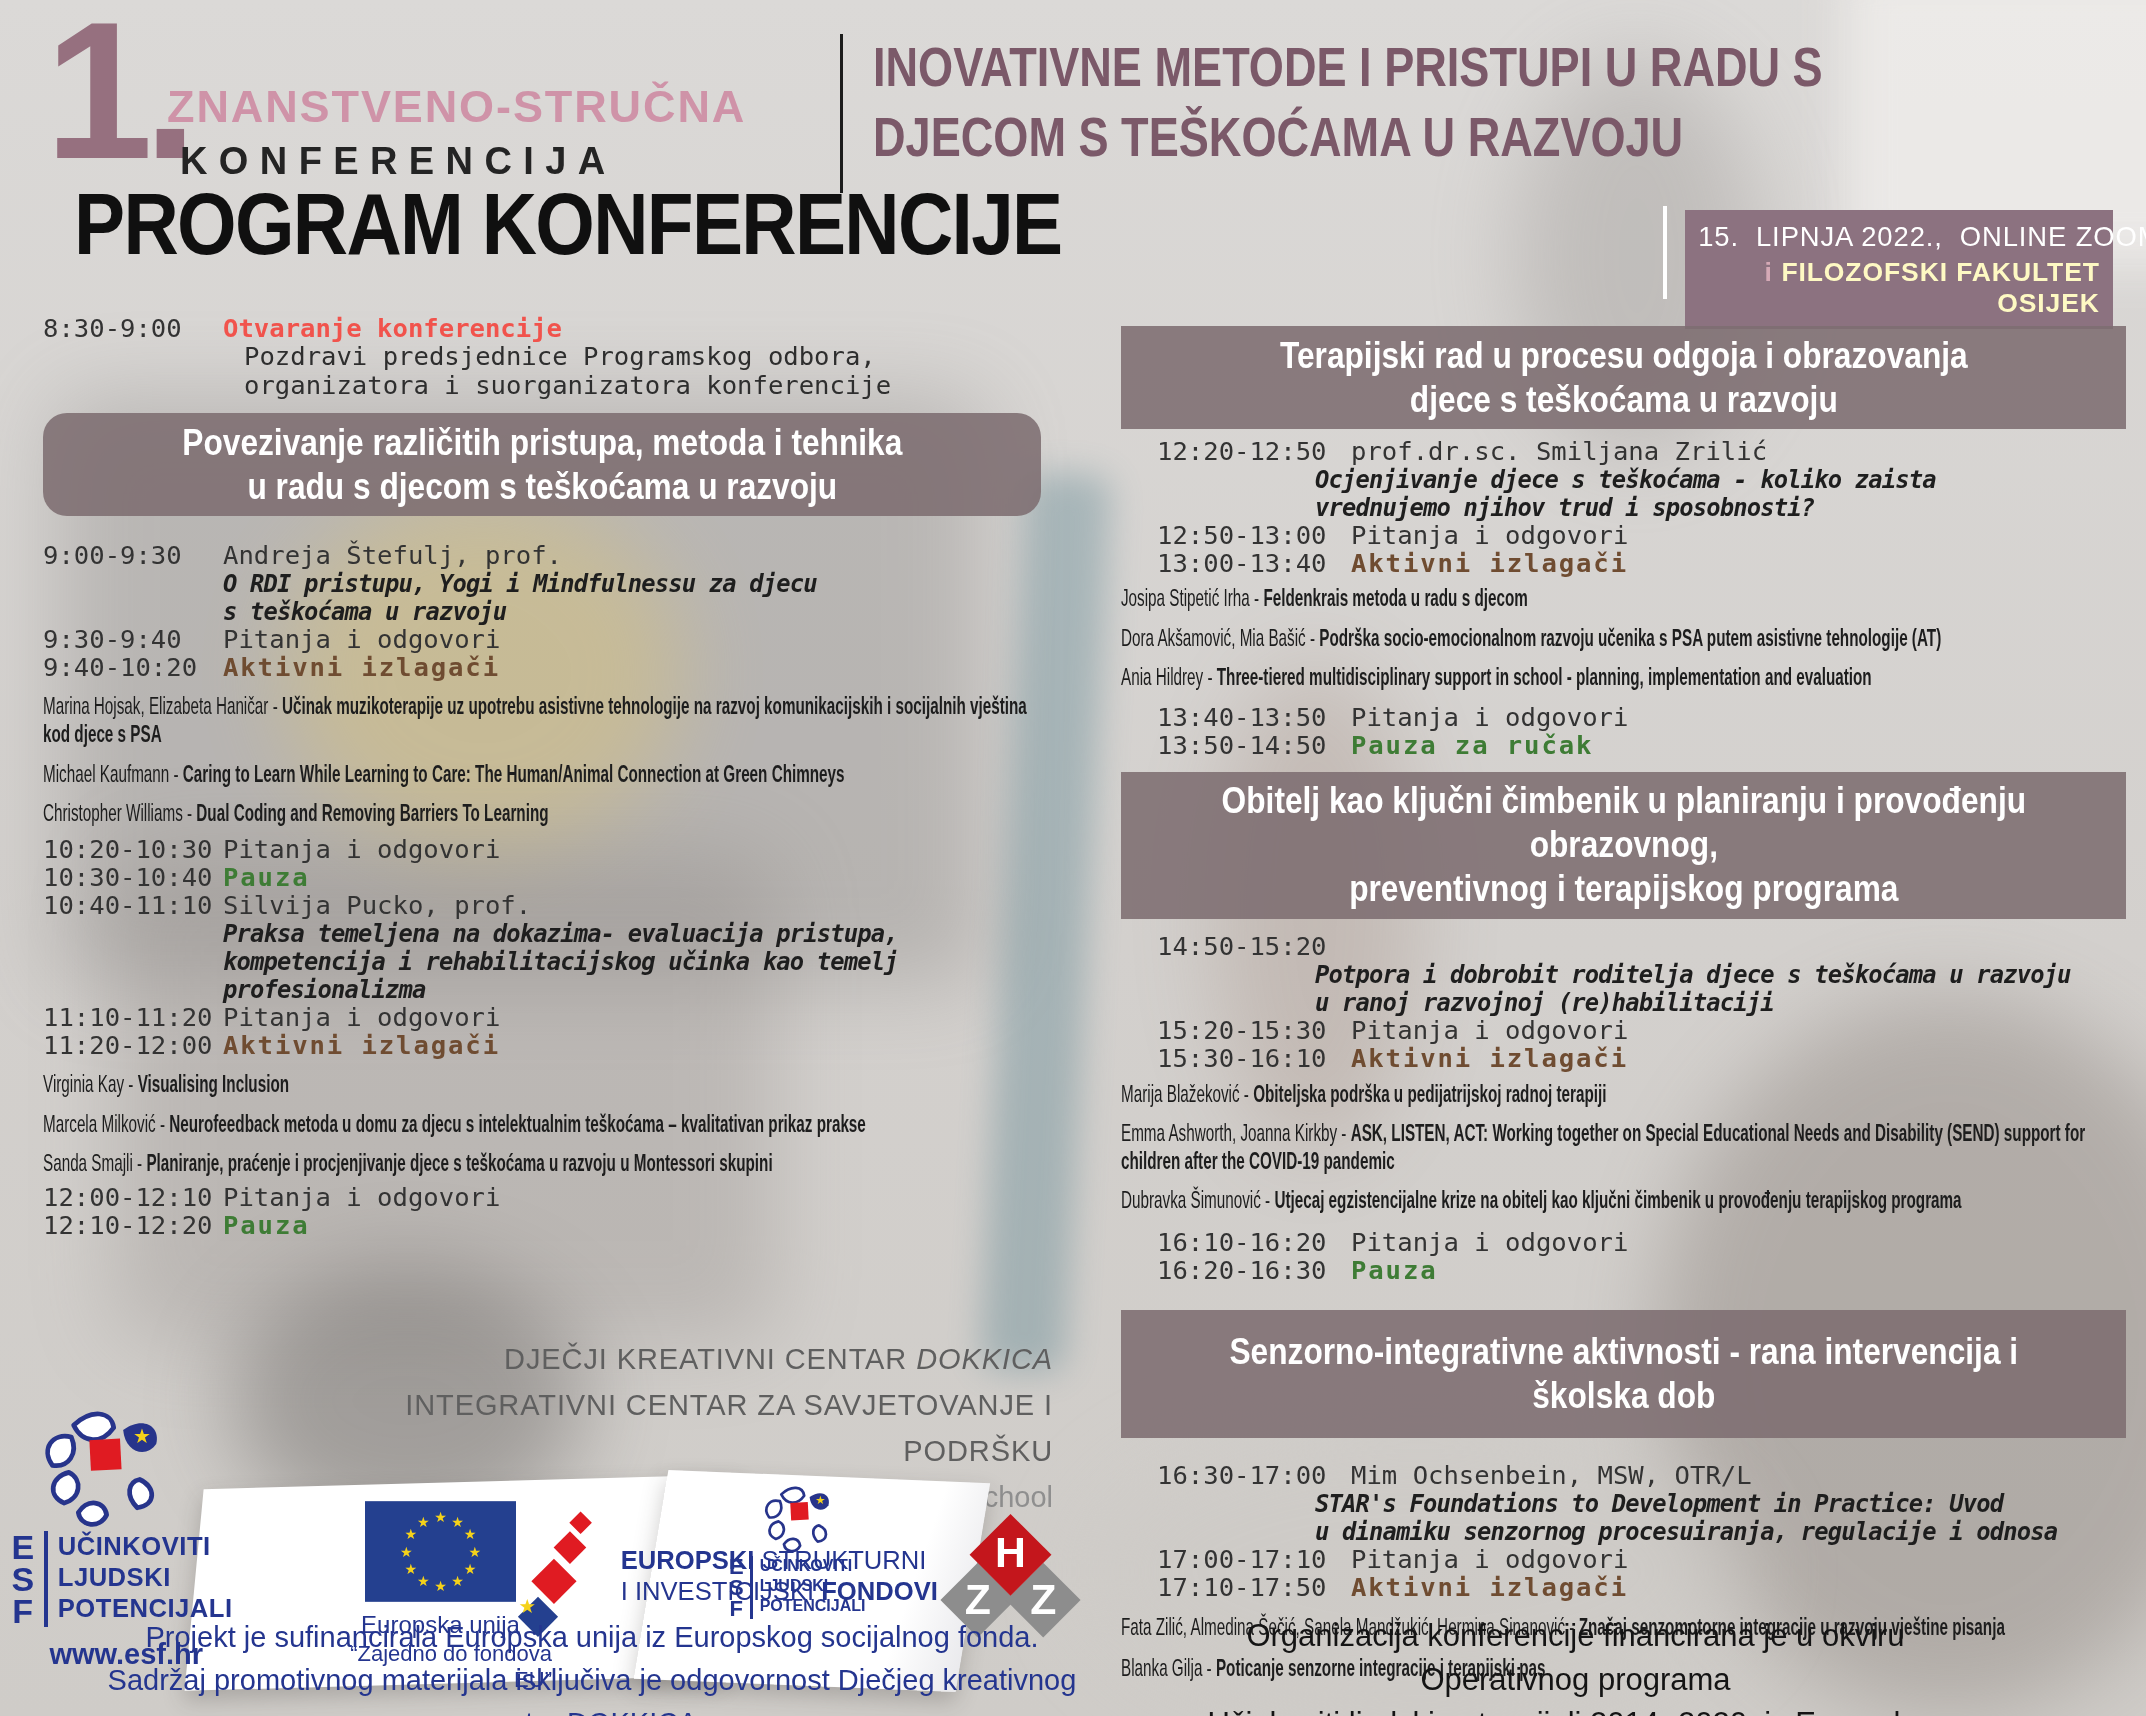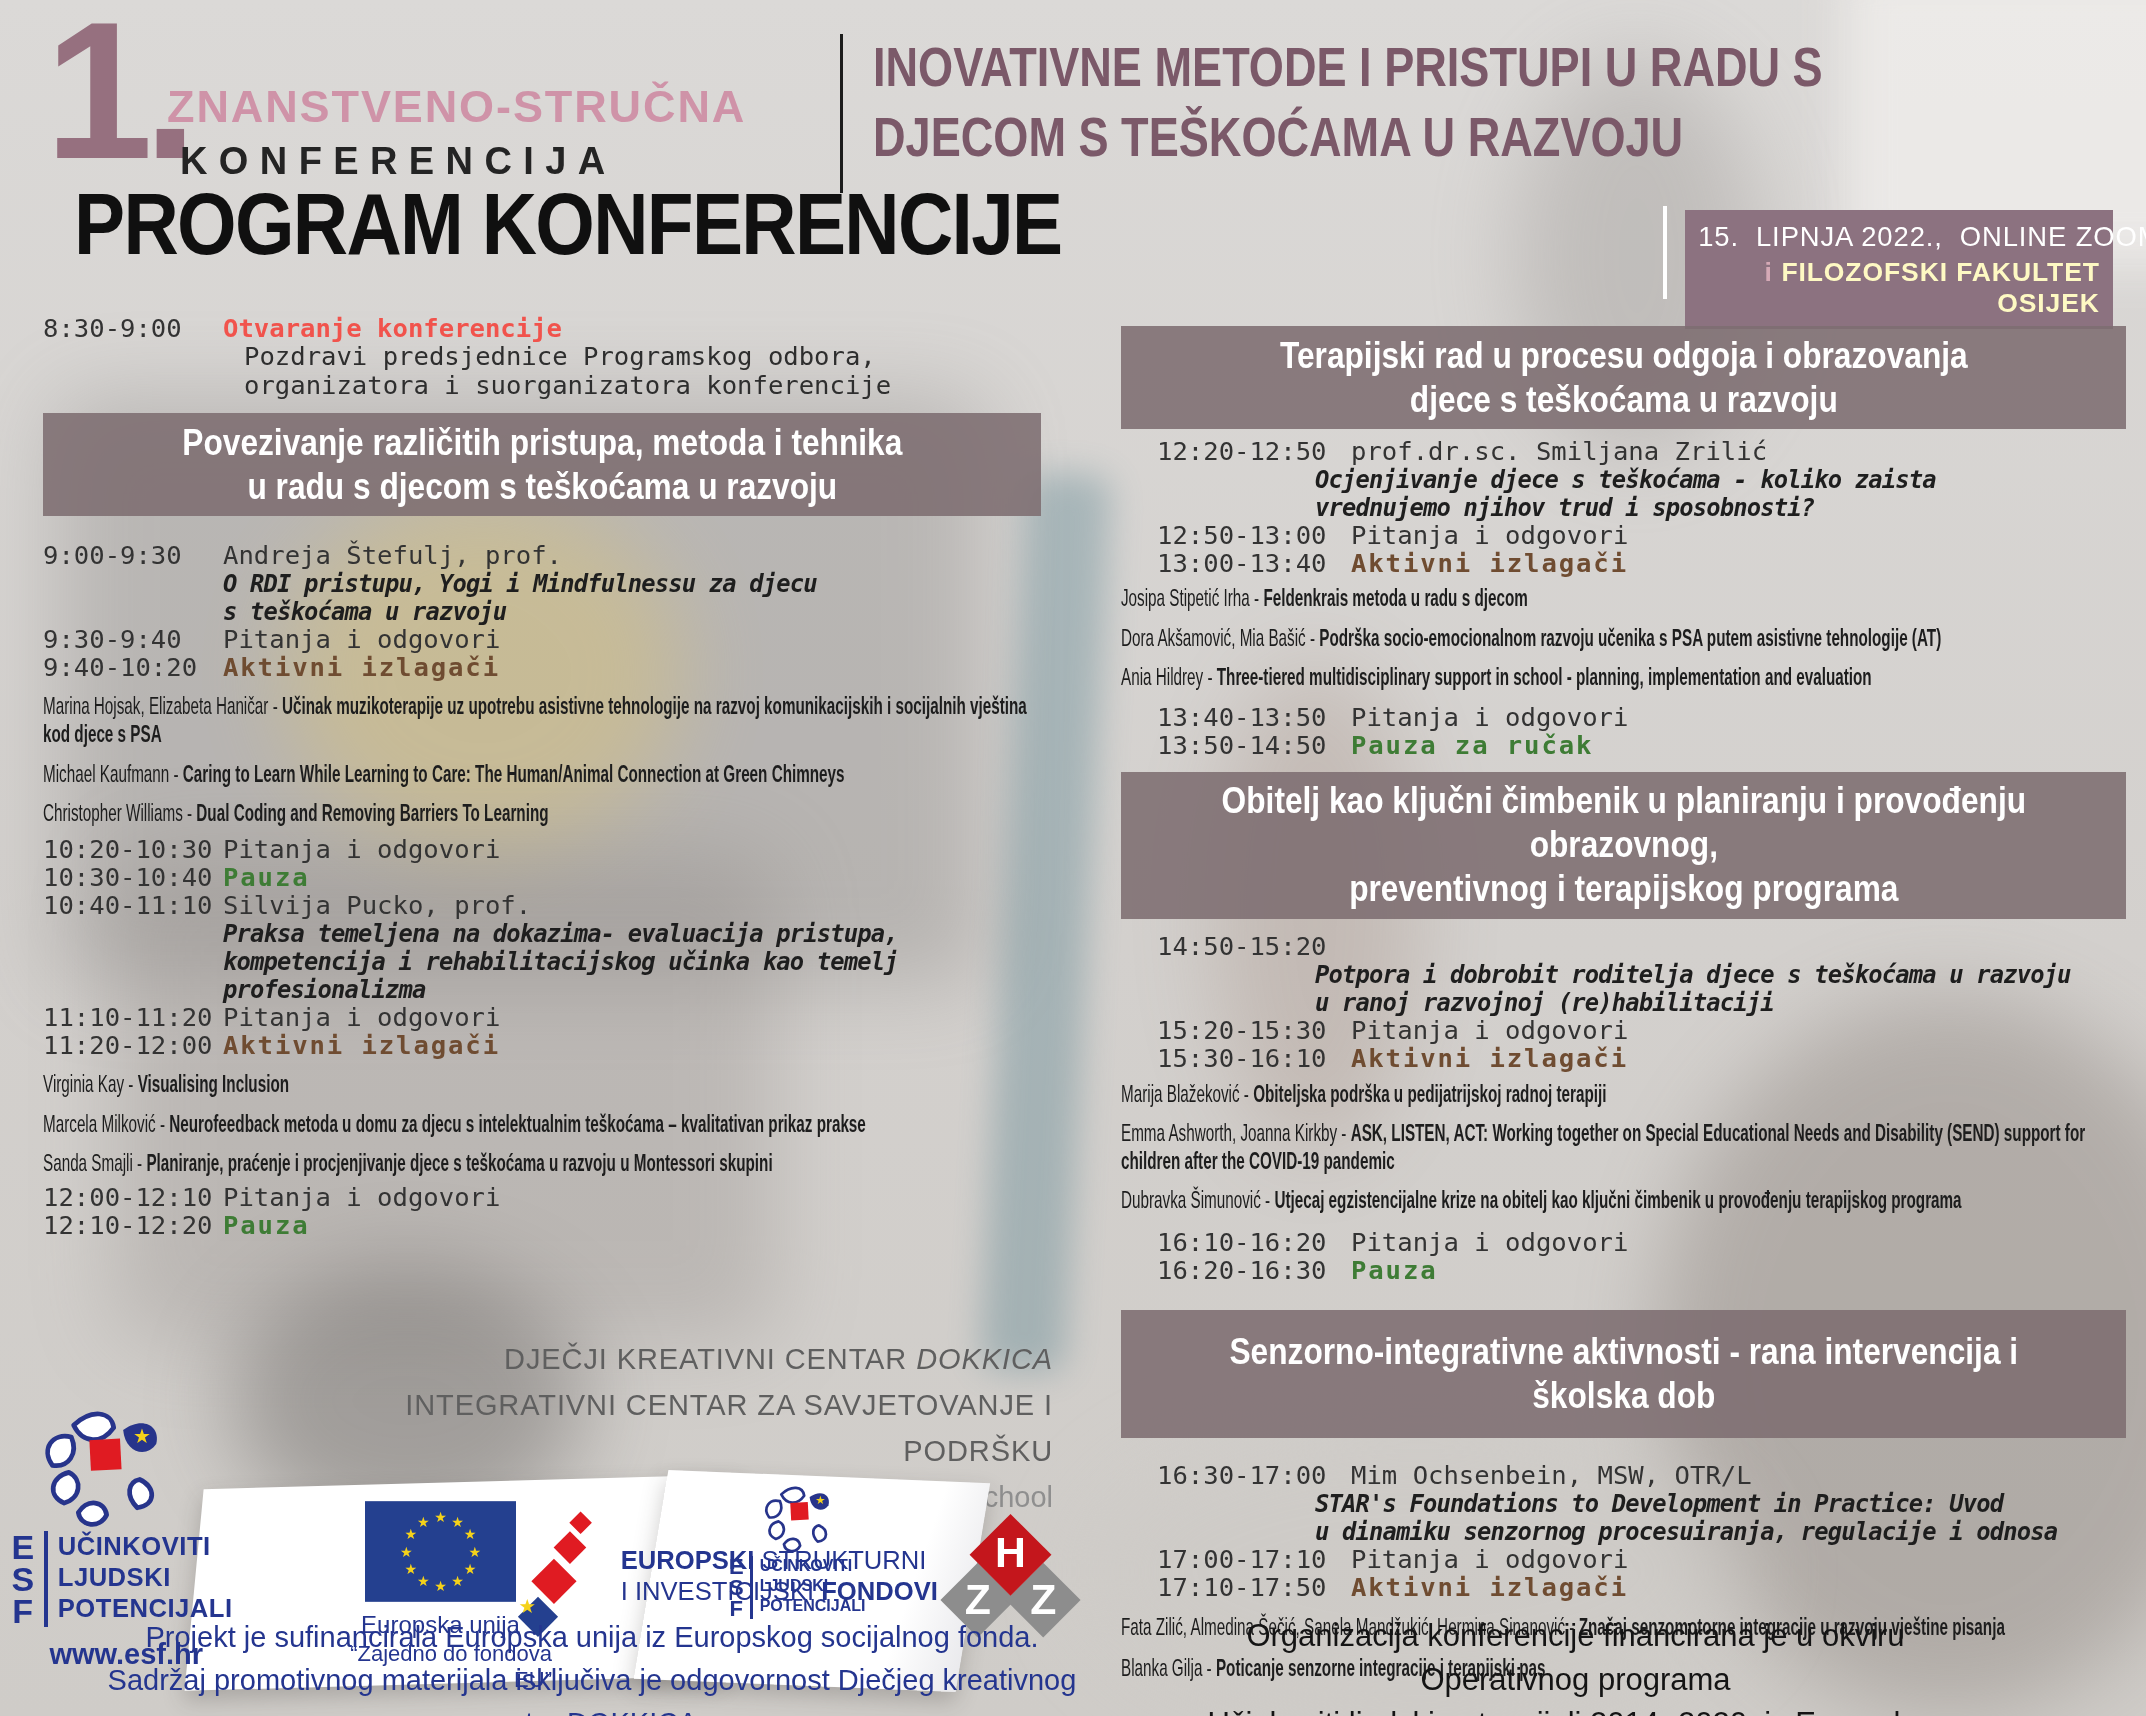--- a/index.html
+++ b/index.html
@@ -43,21 +43,21 @@
   .talk{font-family:"DejaVu Sans Mono",monospace;font-style:italic;font-weight:bold;
         font-size:25.6px;line-height:28px;margin-left:180px;color:#1e1e1e;
         transform:scaleX(.93);transform-origin:0 50%;white-space:nowrap;letter-spacing:-0.9px;}
   #col-right .talk{margin-left:194px;}
   .spk{font-size:24.6px;line-height:28px;color:#1d1d1d;width:161%;
        transform:scaleX(.62);transform-origin:0 0;margin-top:11.4px;}
   .spk b{font-weight:bold;}
   .band{background:rgba(125,109,113,.88);color:#fff;text-align:center;
         font-weight:bold;font-size:36px;line-height:44px;padding:7.6px 5.7px;}
   .band div{transform:scaleX(.88);transform-origin:center;}
-  #col-left .band{margin:13.2px 0 24.6px;}
+  #col-left .band{margin:13.2px 0 24.6px;border-radius:24px;}
   #col-left .band.b2{margin-top:38px;margin-bottom:28px;padding:12.3px 5.7px;}
   #col-right .band{margin:0 0 7.6px;}
   #col-right .band.b2{margin-top:13.2px;margin-bottom:13.2px;}
   #col-right .band.b3{margin-top:26.5px;margin-bottom:23px;padding:20px 5.7px;}
   .mt6{margin-top:5.7px;} .mt8{margin-top:7.6px;} .mt12{margin-top:11.4px;} .mt14{margin-top:13.2px;}
   
   #centers{position:absolute;left:322px;top:1336px;width:731px;text-align:right;
         color:#5f5f5f;font-size:29px;line-height:46px;letter-spacing:0.9px;font-weight:400;}
   #centers .c3{color:#8f8f8f;letter-spacing:0;}
   

